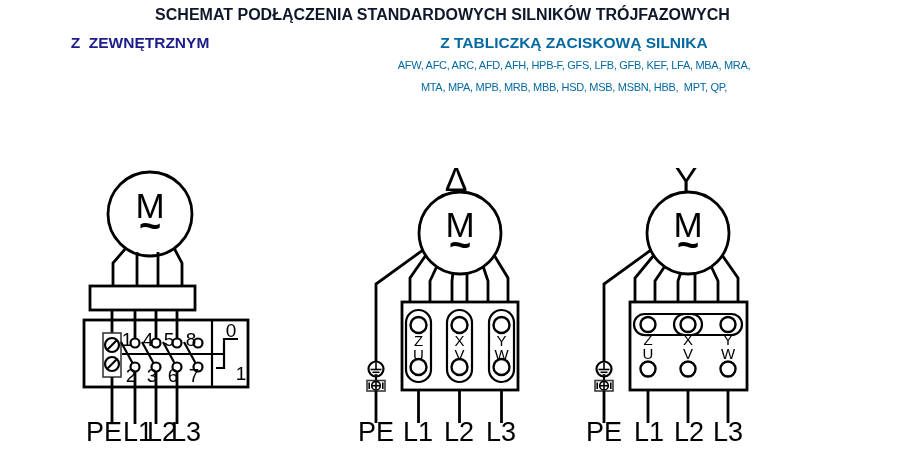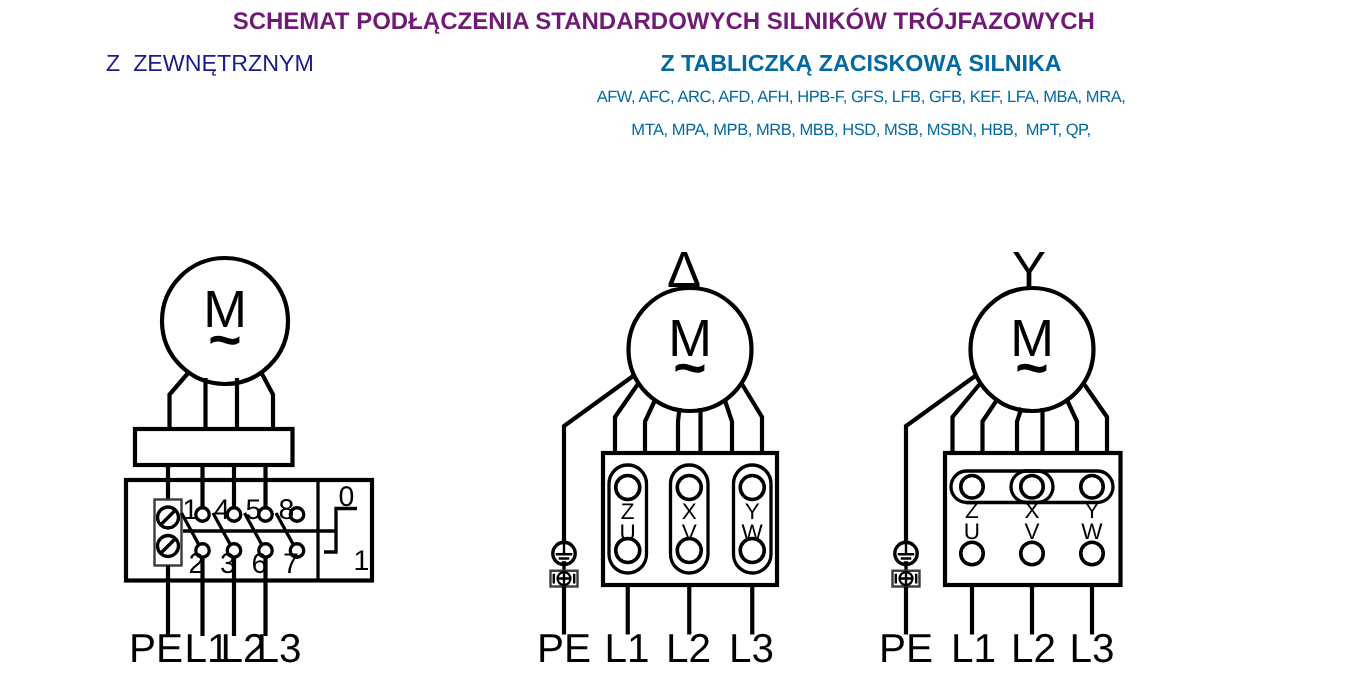--- a/index.html
+++ b/index.html
@@ -1,21 +1,21 @@
 <!DOCTYPE html>
 <html><head>
 <meta charset="utf-8">
 <style>
   html,body{margin:0;padding:0;background:#fff;}
   .page{position:relative;width:903px;height:451px;background:#ffffff;overflow:hidden;
         font-family:"Liberation Sans",sans-serif;}
   .title{position:absolute;top:6px;left:0;width:885px;text-align:center;
-         font-size:16px;font-weight:bold;color:#701a75;white-space:pre;}
+         font-size:16px;font-weight:bold;color:#0f172a;white-space:pre;}
   .l-block{position:absolute;top:32px;left:2px;width:276px;text-align:center;color:#1b1b8c;}
-  .l-line{font-size:15.5px;font-weight:normal;line-height:22px;white-space:pre;}
+  .l-line{font-size:15.5px;font-weight:bold;line-height:22px;white-space:pre;}
   .r-block{position:absolute;top:32px;left:295px;width:558px;text-align:center;color:#0369a1;}
   .r-head{font-size:15.5px;font-weight:bold;line-height:22px;white-space:pre;}
   .r-line{font-size:11px;font-weight:normal;line-height:22px;white-space:pre;letter-spacing:-0.3px;}
   svg{position:absolute;top:0;left:0;}
   .ln{stroke:#000;stroke-width:2.8;fill:none;}
   .ln2{stroke:#000;stroke-width:2.2;fill:none;}
   .thin{stroke:#3a3a3a;stroke-width:1.6;fill:none;}
   .c2{stroke:#000;stroke-width:2.2;fill:#fff;}
   .c2f{stroke:#000;stroke-width:2.4;fill:#fff;}
   .c1{stroke:#000;stroke-width:1.6;fill:#fff;}

